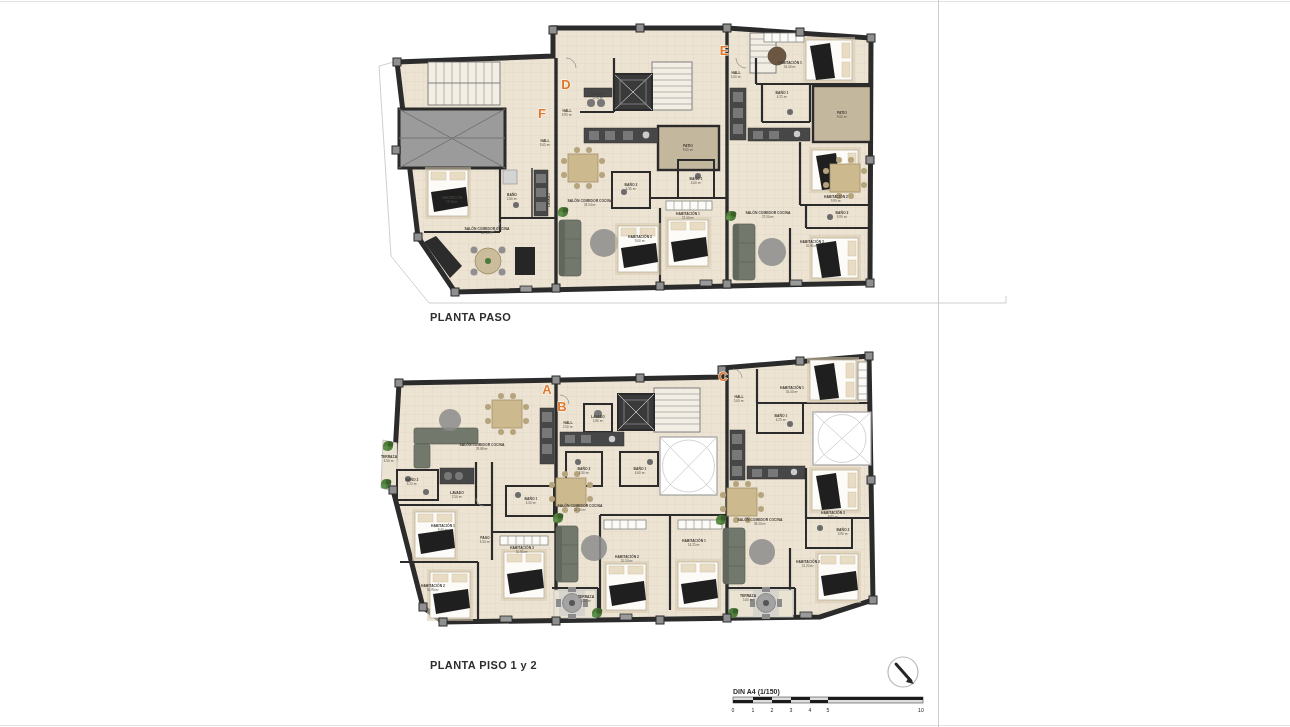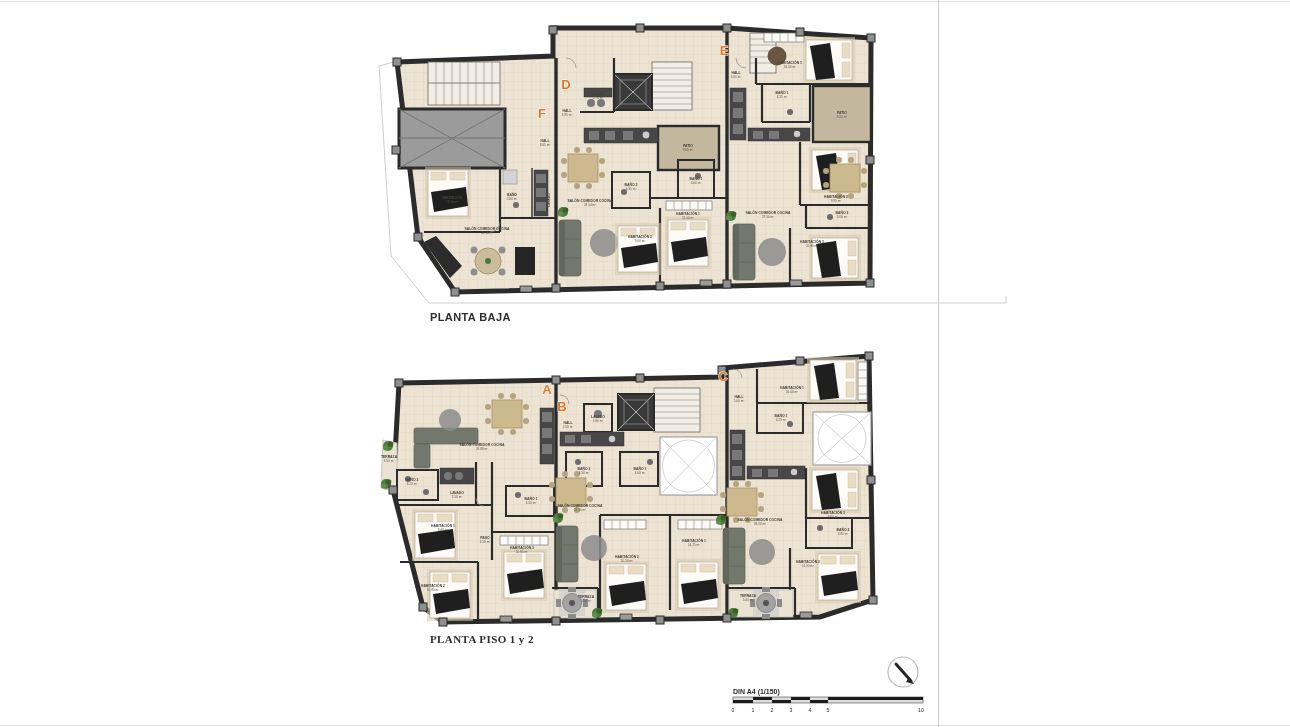--- a/index.html
+++ b/index.html
@@ -2,21 +2,21 @@
 <html><head>
 <meta charset="utf-8">
 <style>
   html,body{margin:0;padding:0;background:#fff;}
   #stage{position:relative;width:1290px;height:727px;background:#ffffff;overflow:hidden;
          font-family:"Liberation Sans",sans-serif;}
   .hairline-h{position:absolute;left:0;width:1290px;height:1px;background:#e2e2e2;}
   .sheet-divider{position:absolute;top:0;height:727px;width:1px;background:#cdcdcd;left:938px;}
   .plan-title{position:absolute;font-weight:bold;font-size:11px;letter-spacing:.4px;color:#2e2e2e;}
   #title-baja{left:430px;top:311px;}
-  #title-piso{left:430px;top:633px;font-family:Liberation Serif, serif;}
+  #title-piso{left:430px;top:659px;}
   svg{position:absolute;}
   .rn{font-family:"Liberation Sans",sans-serif;font-size:3.4px;font-weight:600;fill:#46413a;text-anchor:middle;}
   .ra{font-family:"Liberation Sans",sans-serif;font-size:3.1px;fill:#5a554d;text-anchor:middle;}
   .unit-letter{font-family:"Liberation Sans",sans-serif;font-size:13px;font-weight:bold;fill:#e0772b;
                stroke:#ffffff;stroke-width:.9;paint-order:stroke;text-anchor:middle;}
   .wall-out{fill:#ece3d2;stroke:#2b2b2b;stroke-width:5;stroke-linejoin:miter;}
   .wall2{stroke:#2b2b2b;stroke-width:2.2;fill:none;}
   .wall3{stroke:#2b2b2b;stroke-width:3.4;fill:none;}
   .roombox{stroke:#2b2b2b;stroke-width:2;fill:none;}
   .pillar{fill:#8f8f8f;stroke:#2b2b2b;stroke-width:1;}
@@ -310,21 +310,21 @@
         <text class="ra" x="768" y="217.8">27.50 m²</text>
       <text class="rn" x="836" y="198">HABITACIÓN 2</text>
         <text class="ra" x="836" y="201.8">9.90 m²</text>
       <text class="rn" x="842" y="214">BAÑO 2</text>
         <text class="ra" x="842" y="217.8">3.90 m²</text>
       <text class="rn" x="812" y="243">HABITACIÓN 3</text>
         <text class="ra" x="812" y="246.8">10.80 m²</text>
     </g>
   </svg>
 
-  <div class="plan-title" id="title-baja">PLANTA BAJA</div>
+  <div class="plan-title" id="title-baja">PLANTA PASO</div>
 
   <svg style="left:370px;top:345px" width="660" height="290" viewBox="370 345 660 290">
 
     <polygon class="wall-out" points="399,383 722,377 722,368 869,356 873,600 820,617 443,622 423,607 393,490"></polygon>
     <polygon fill="url(#tA)" points="399,383 722,377 722,368 869,356 873,600 820,617 443,622 423,607 393,490"></polygon>
 
     <line class="wall3" x1="556" y1="380" x2="556" y2="621"></line>
     <line class="wall3" x1="727" y1="369" x2="727" y2="619"></line>
 
     <g>

